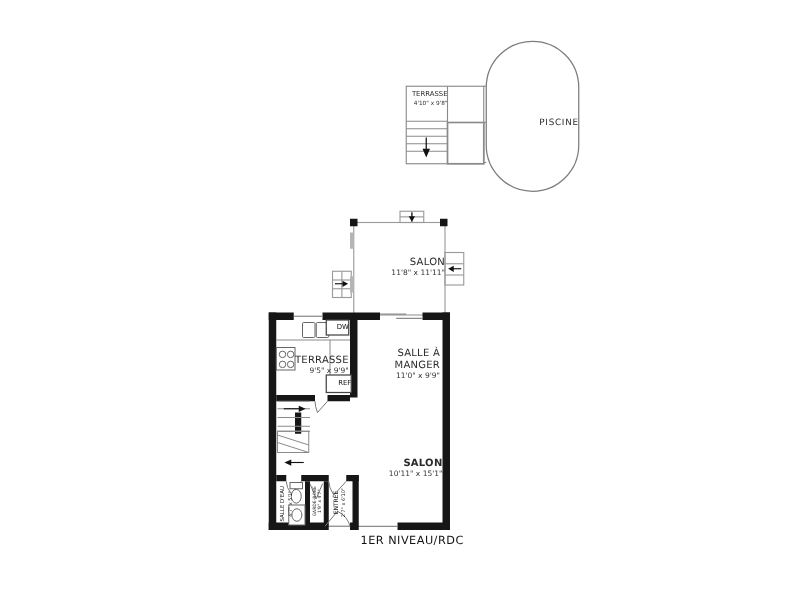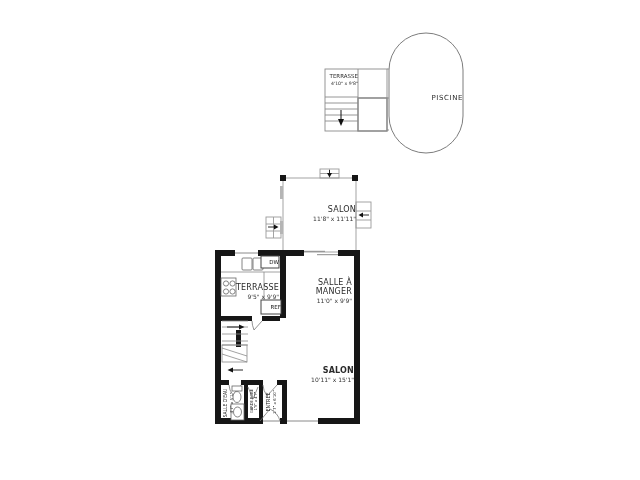--- a/index.html
+++ b/index.html
@@ -192,14 +192,15 @@
 
   <div class="vlabel" style="left:226px;top:403px;">SALLE D'EAU</div>
   <div class="vlabel vs50" style="left:231.5px;top:403px;">4'7" x 5'1"</div>
 
   <div class="vlabel vs45" style="left:252px;top:401px;">GARDE-ROBE</div>
   <div class="vlabel vs45" style="left:256px;top:401px;">1'9" x 4'7"</div>
 
   <div class="vlabel vs60" style="left:268.5px;top:402px;">ENTRÉE</div>
   <div class="vlabel vs50" style="left:274.5px;top:402px;">2'7" x 6'10"</div>
 
+  <div class="lbl caption" style="left:235px;top:428px;width:136px;">1ER NIVEAU/RDC</div>
 
 </div>
 
 </body></html>

